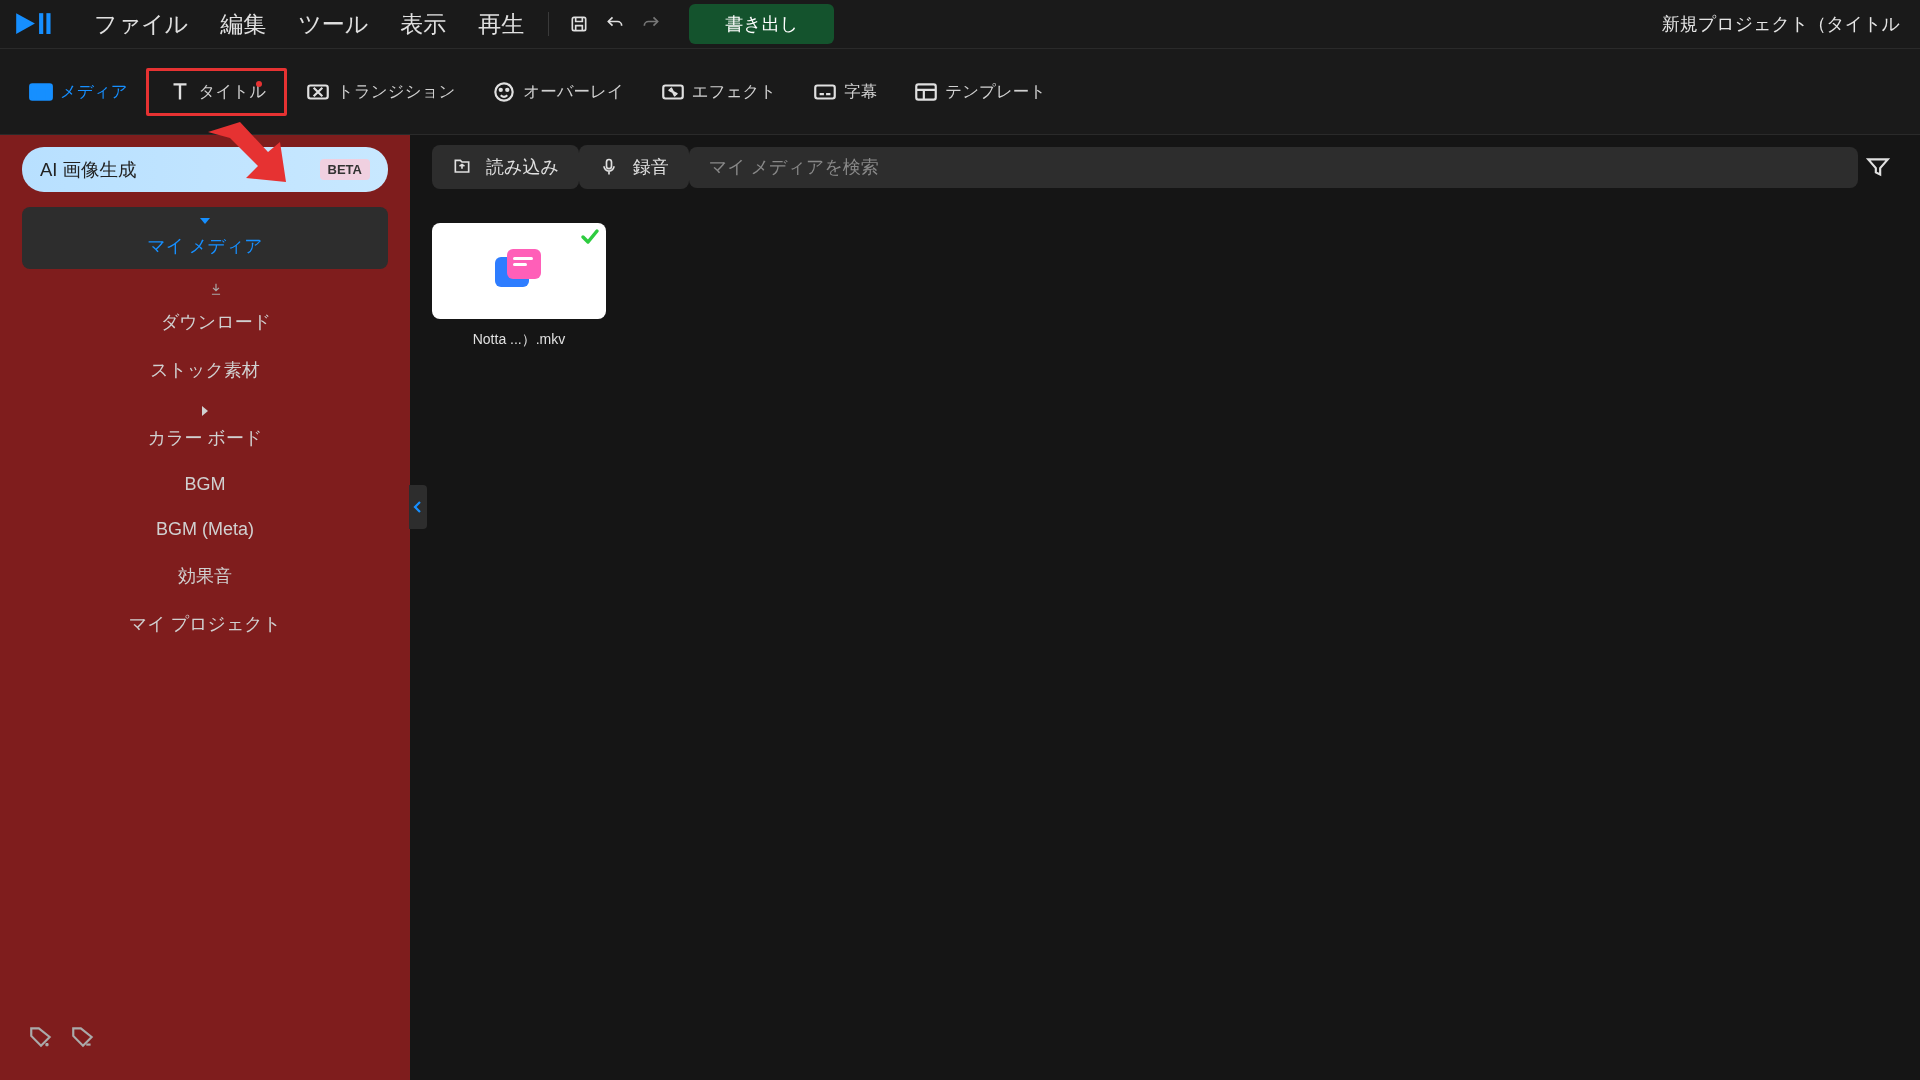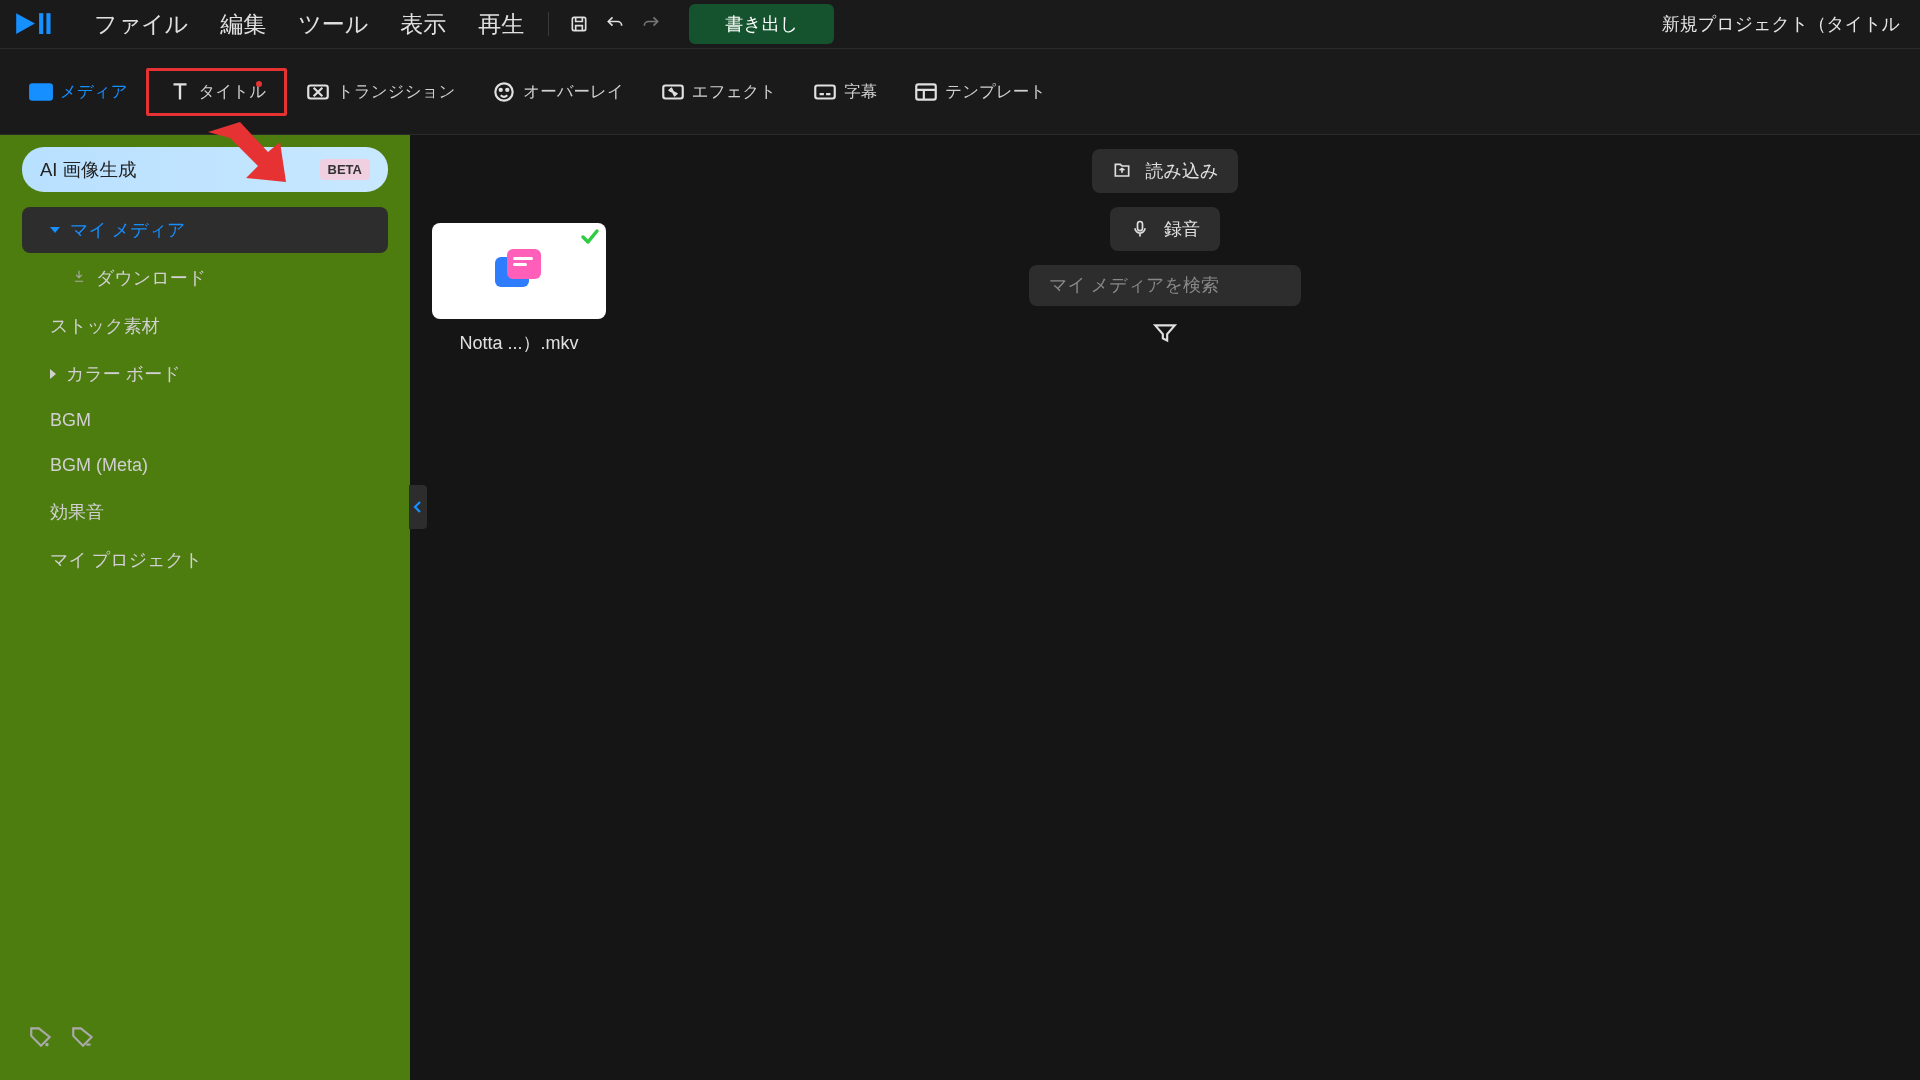--- a/index.html
+++ b/index.html
@@ -25,49 +25,49 @@
     .category-tab.active .tab-icon svg { stroke: #168fff; fill: #168fff; }
     .category-tab.highlight { border: 3px solid #e63232; border-radius: 2px; }
     .red-dot { position: absolute; top: 10px; right: 22px; width: 6px; height: 6px; background: #e63232; border-radius: 50%; }
 
     .red-arrow { position: absolute; left: 198px; top: 122px; z-index: 10; pointer-events: none; }
 
     
     .content { display: flex; height: calc(1080px - 49px - 86px); }
 
     
-    .sidebar { width: 410px; background: #4d7c0f; display: flex; flex-direction: column; padding: 12px 0; position: relative; }
+    .sidebar { width: 410px; background: #7f1d1d; display: flex; flex-direction: column; padding: 12px 0; position: relative; }
     .ai-btn { margin: 0 22px 14px; background: linear-gradient(90deg, #b8e0ff, #c8e8ff); color: #222; border-radius: 22px; padding: 10px 18px; display: flex; align-items: center; justify-content: space-between; cursor: pointer; font-size: 18.5px; font-weight: 500; }
     .beta-badge { background: #f0d0e0; color: #333; padding: 3px 8px; border-radius: 4px; font-size: 13px; font-weight: 700; }
 
-    .sidebar-item { padding: 11px 28px; display: flex; align-items: center; gap: 10px; font-size: 18px; color: #d0d0d0; cursor: pointer; margin: 1px 22px; border-radius: 8px; }
+    .sidebar-item { padding: 11px 28px; display: flex; align-items: center; gap: 10px; font-size: 18px; color: #d0d0d0; cursor: pointer; margin: 1px 22px; border-radius: 8px; flex-direction: column; }
     .sidebar-item.active { background: #2d2d2d; color: #168fff; }
     .sidebar-item .triangle { width: 0; height: 0; border-left: 6px solid currentColor; border-top: 5px solid transparent; border-bottom: 5px solid transparent; }
     .sidebar-item .triangle.open { border-left: 5px solid transparent; border-right: 5px solid transparent; border-top: 6px solid currentColor; border-bottom: none; }
     .sidebar-sub { padding-left: 50px; }
     .sidebar-item .dl-icon { font-size: 16px; color: #aaa; }
 
     .sidebar-footer { margin-top: auto; padding: 18px 28px; display: flex; gap: 16px; }
     .tag-icon { width: 26px; height: 26px; cursor: pointer; }
 
     
     .media-panel { flex: 1; background: #151515; position: relative; }
-    .media-toolbar { height: 56px; display: flex; align-items: center; gap: 14px; padding: 14px 22px 6px; flex-direction: column; }
+    .media-toolbar { height: 56px; display: flex; align-items: center; padding: 14px 22px 6px; }
     .tool-btn { background: #2d2d2d; border-radius: 8px; padding: 10px 20px; display: flex; align-items: center; gap: 14px; font-size: 18px; color: #e0e0e0; cursor: pointer; }
     .tool-btn svg { width: 20px; height: 20px; }
     .search-box { flex: 1; background: #2d2d2d; border-radius: 8px; padding: 10px 20px; font-size: 18px; color: #888; }
     .search-box input { background: transparent; border: none; outline: none; color: #e0e0e0; width: 100%; font-size: 18px; }
     .search-box input::placeholder { color: #888; }
     .filter-btn { width: 40px; height: 40px; display: flex; align-items: center; justify-content: center; cursor: pointer; }
 
     .media-grid { padding: 32px 22px; display: flex; flex-wrap: wrap; gap: 20px; }
     .media-item { width: 174px; display: flex; flex-direction: column; align-items: center; gap: 12px; cursor: pointer; }
     .media-thumb { width: 174px; height: 96px; background: #fff; border-radius: 8px; position: relative; display: flex; align-items: center; justify-content: center; }
     .media-check { position: absolute; top: 4px; right: 6px; }
-    .media-name { font-size: 18px; color: #e0e0e0; text-align: center; }
+    .media-name { font-size: 14px; color: #e0e0e0; text-align: center; }
 
     .collapse-handle { position: absolute; left: -1px; top: 350px; width: 18px; height: 44px; background: #2d2d2d; display: flex; align-items: center; justify-content: center; cursor: pointer; border-radius: 0 4px 4px 0; }
   </style>
 </head>
 <body>
 
 <div class="menubar">
   <div class="logo">
     <svg viewBox="0 0 48 28">
         <polygon points="4,4 22,14 4,24" fill="#168fff"></polygon>

